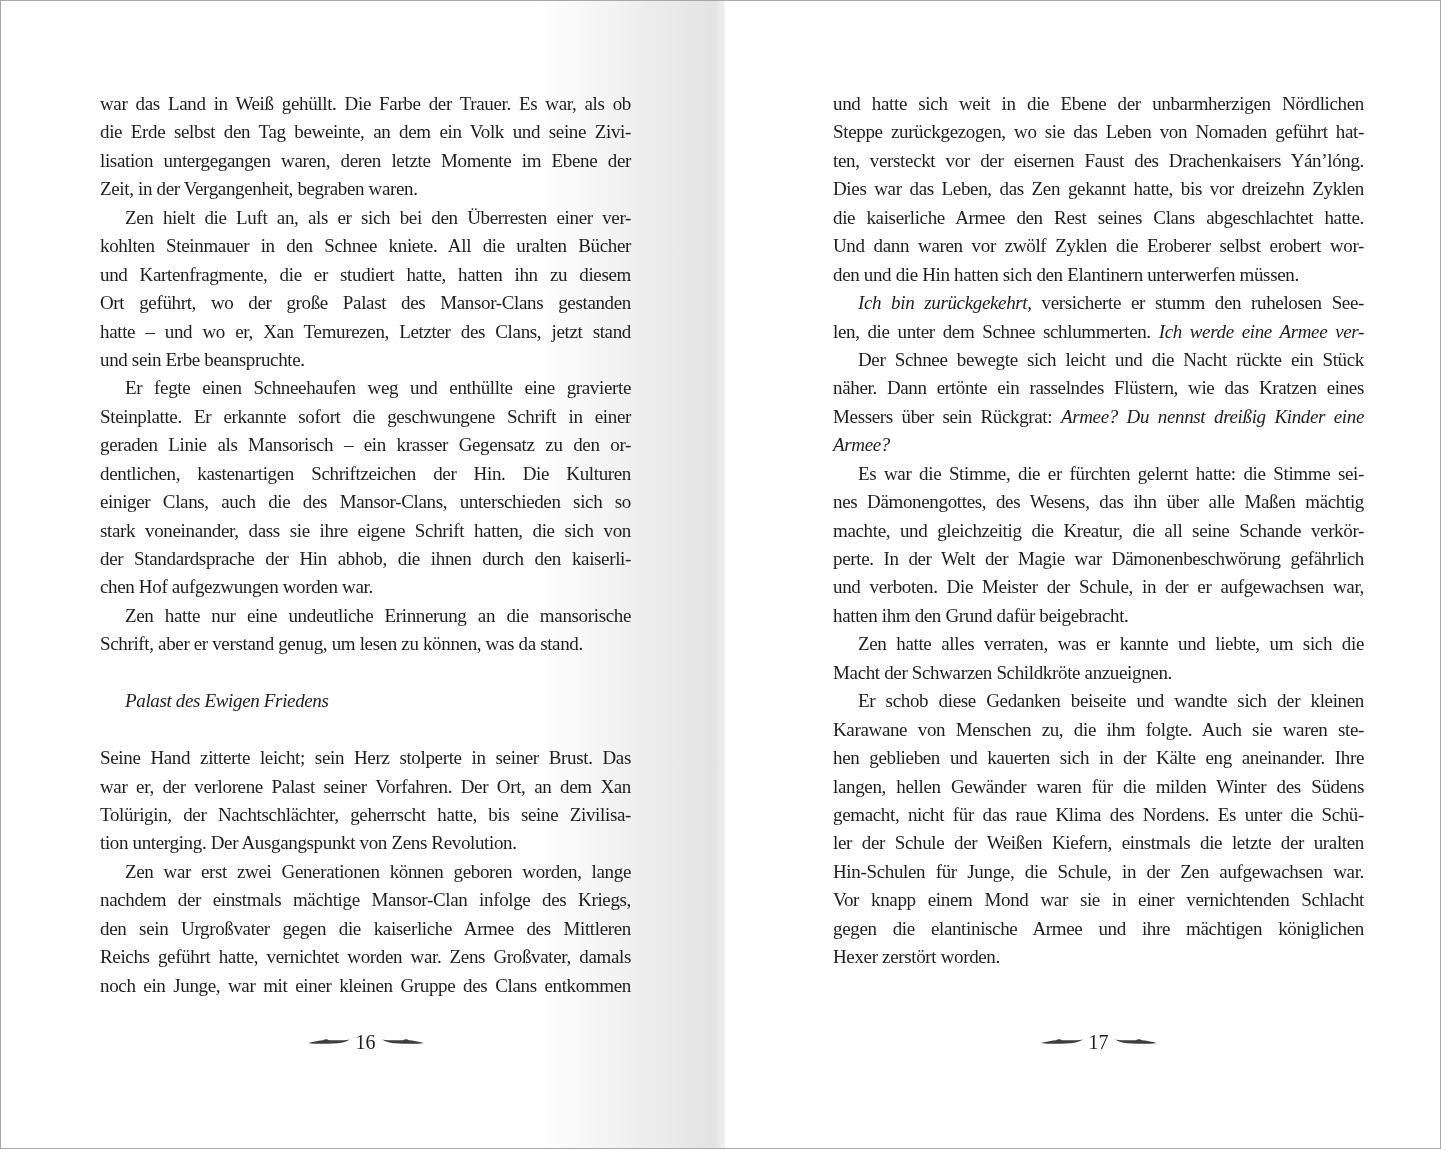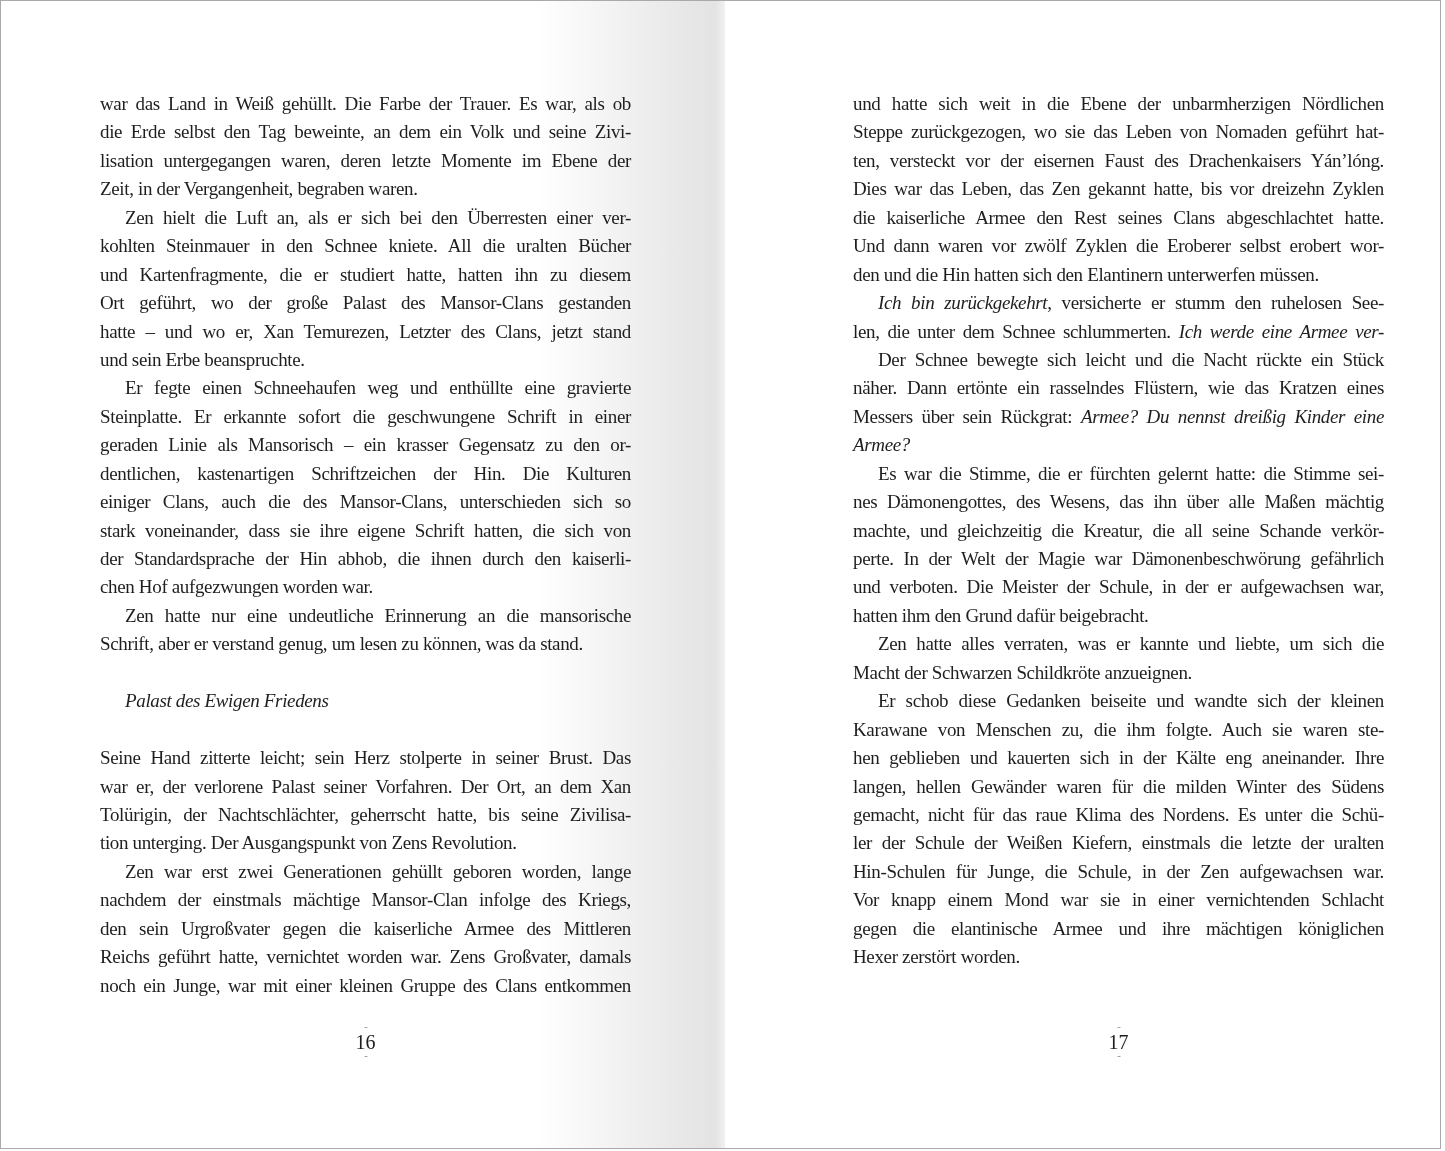--- a/index.html
+++ b/index.html
@@ -26,21 +26,21 @@
     bottom: 0;
   }
   .page-left {
     left: 0;
     width: 724px;
     background: linear-gradient(90deg,
       #ffffff 0%, #ffffff 74%, #f1f1f1 86%,
       #e9e9e9 93%, #e3e3e3 98.6%, #f1f1f1 100%);
   }
   .page-right {
-    left: 760px;
+    left: 740px;
     right: 0;
     background: #ffffff;
   }
   .textblock {
     position: absolute;
     top: 89px;
     width: 531px;
     color: #1e1e1e;
     font-size: 19px;
     letter-spacing: -0.35px;
@@ -59,21 +59,20 @@
   .line.blank { text-align-last: left; }
   .it { font-style: italic; }
   .footer {
     position: absolute;
     top: 1026px;
     height: 30px;
     display: flex;
     align-items: center;
     justify-content: center;
     gap: 4px;
-    flex-direction: column;
   }
   .page-left .footer  { left: 99px; width: 531px; }
   .page-right .footer { left: 92px; width: 531px; }
   .pagenum {
     font-size: 20px;
     color: #1e1e1e;
     line-height: 1;
     padding: 0 1px;
   }
   .flourish { display: block; }
@@ -105,21 +104,21 @@
         <div class="line end"><span>chen Hof aufgezwungen worden war.</span></div>
         <div class="line in"><span>Zen hatte nur eine undeutliche Erinnerung an die mansorische</span></div>
         <div class="line end"><span>Schrift, aber er verstand genug, um lesen zu können, was da stand.</span></div>
         <div class="line blank"></div>
         <div class="line in end it"><span>Palast des Ewigen Friedens</span></div>
         <div class="line blank"></div>
         <div class="line"><span>Seine Hand zitterte leicht; sein Herz stolperte in seiner Brust. Das</span></div>
         <div class="line"><span>war er, der verlorene Palast seiner Vorfahren. Der Ort, an dem Xan</span></div>
         <div class="line"><span>Tolürigin, der Nachtschlächter, geherrscht hatte, bis seine Zivilisa-</span></div>
         <div class="line end"><span>tion unterging. Der Ausgangspunkt von Zens Revolution.</span></div>
-        <div class="line in"><span>Zen war erst zwei Generationen gehüllt geboren worden, lange</span></div>
+        <div class="line in"><span>Zen war erst zwei Generationen können geboren worden, lange</span></div>
         <div class="line"><span>nachdem der einstmals mächtige Mansor-Clan infolge des Kriegs,</span></div>
         <div class="line"><span>den sein Urgroßvater gegen die kaiserliche Armee des Mittleren</span></div>
         <div class="line"><span>Reichs geführt hatte, vernichtet worden war. Zens Großvater, damals</span></div>
         <div class="line"><span>noch ein Junge, war mit einer kleinen Gruppe des Clans entkommen</span></div>
       </div>
     <div class="footer">
       <svg class="flourish" width="44" height="10" viewBox="0 0 44 10">
         <path d="M1,6 C7,4.6 12,3.6 16,3.3 C17.5,2 20.5,2 22,3.2 C30,3.5 37,3.4 43,2.4 C39,5.2 33,6.4 26,6.6 C17,6.9 8,7 1,6 Z" fill="#3d3d3d"></path>
       </svg>
       <span class="pagenum">16</span>

